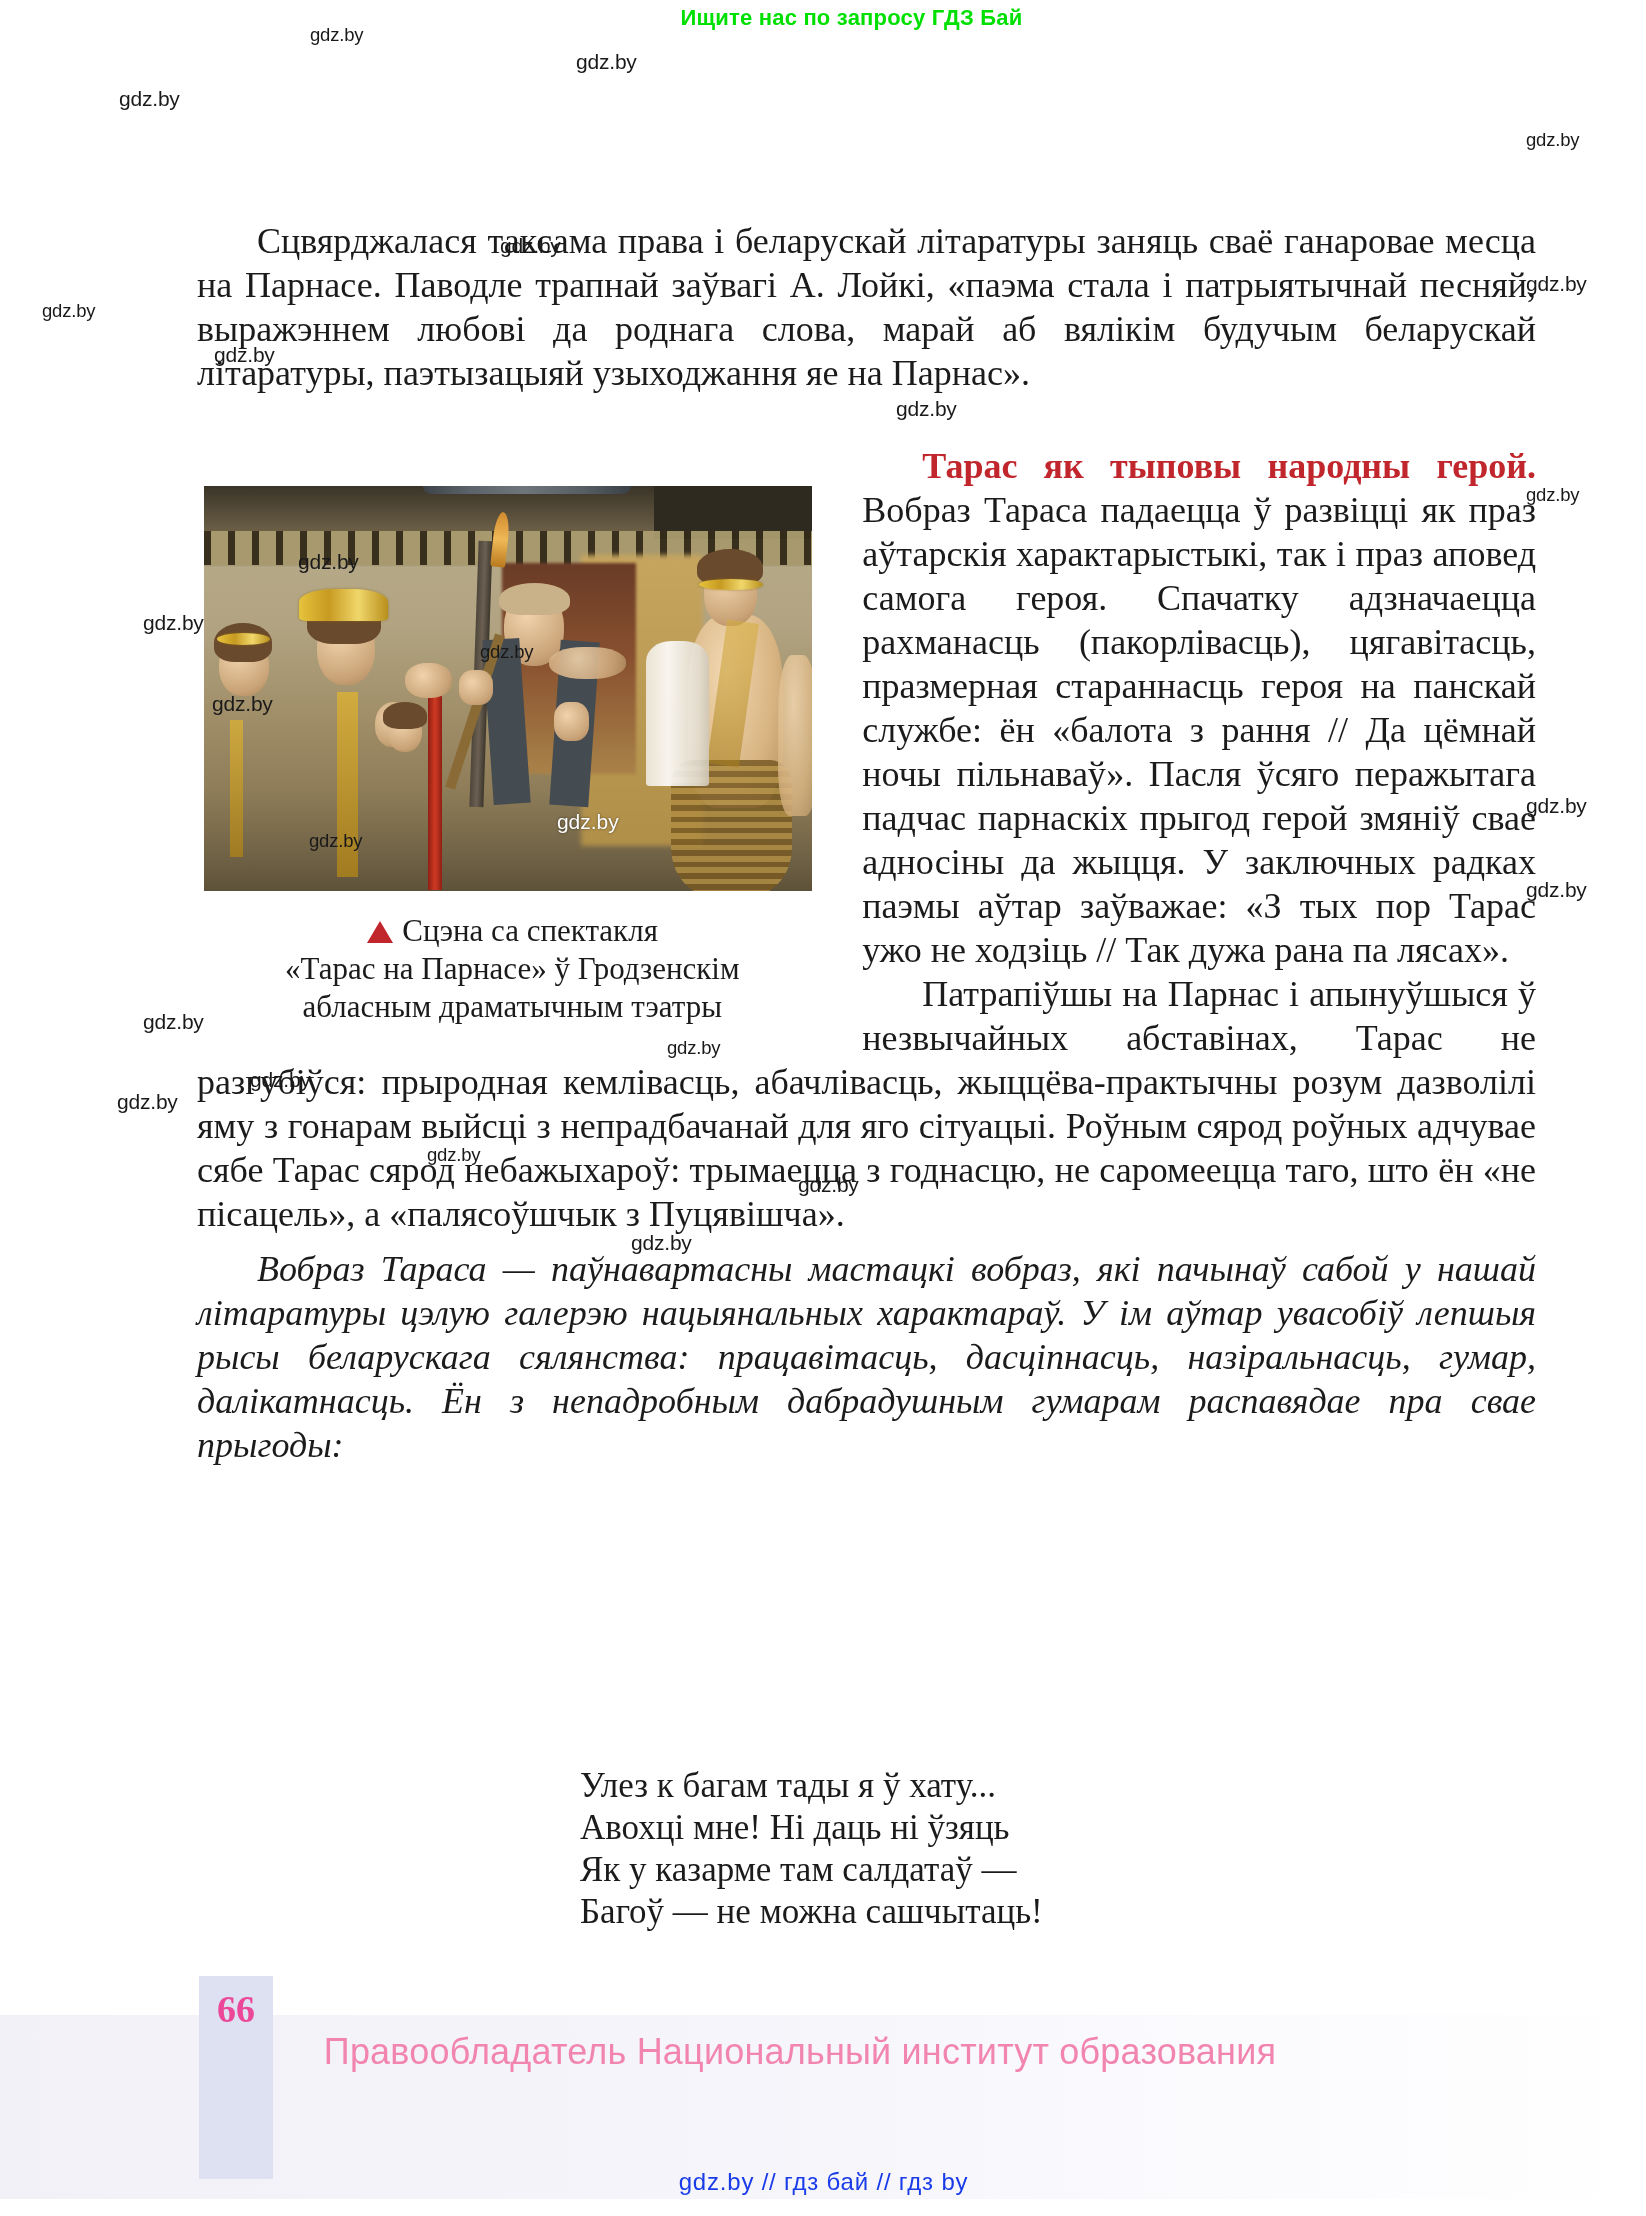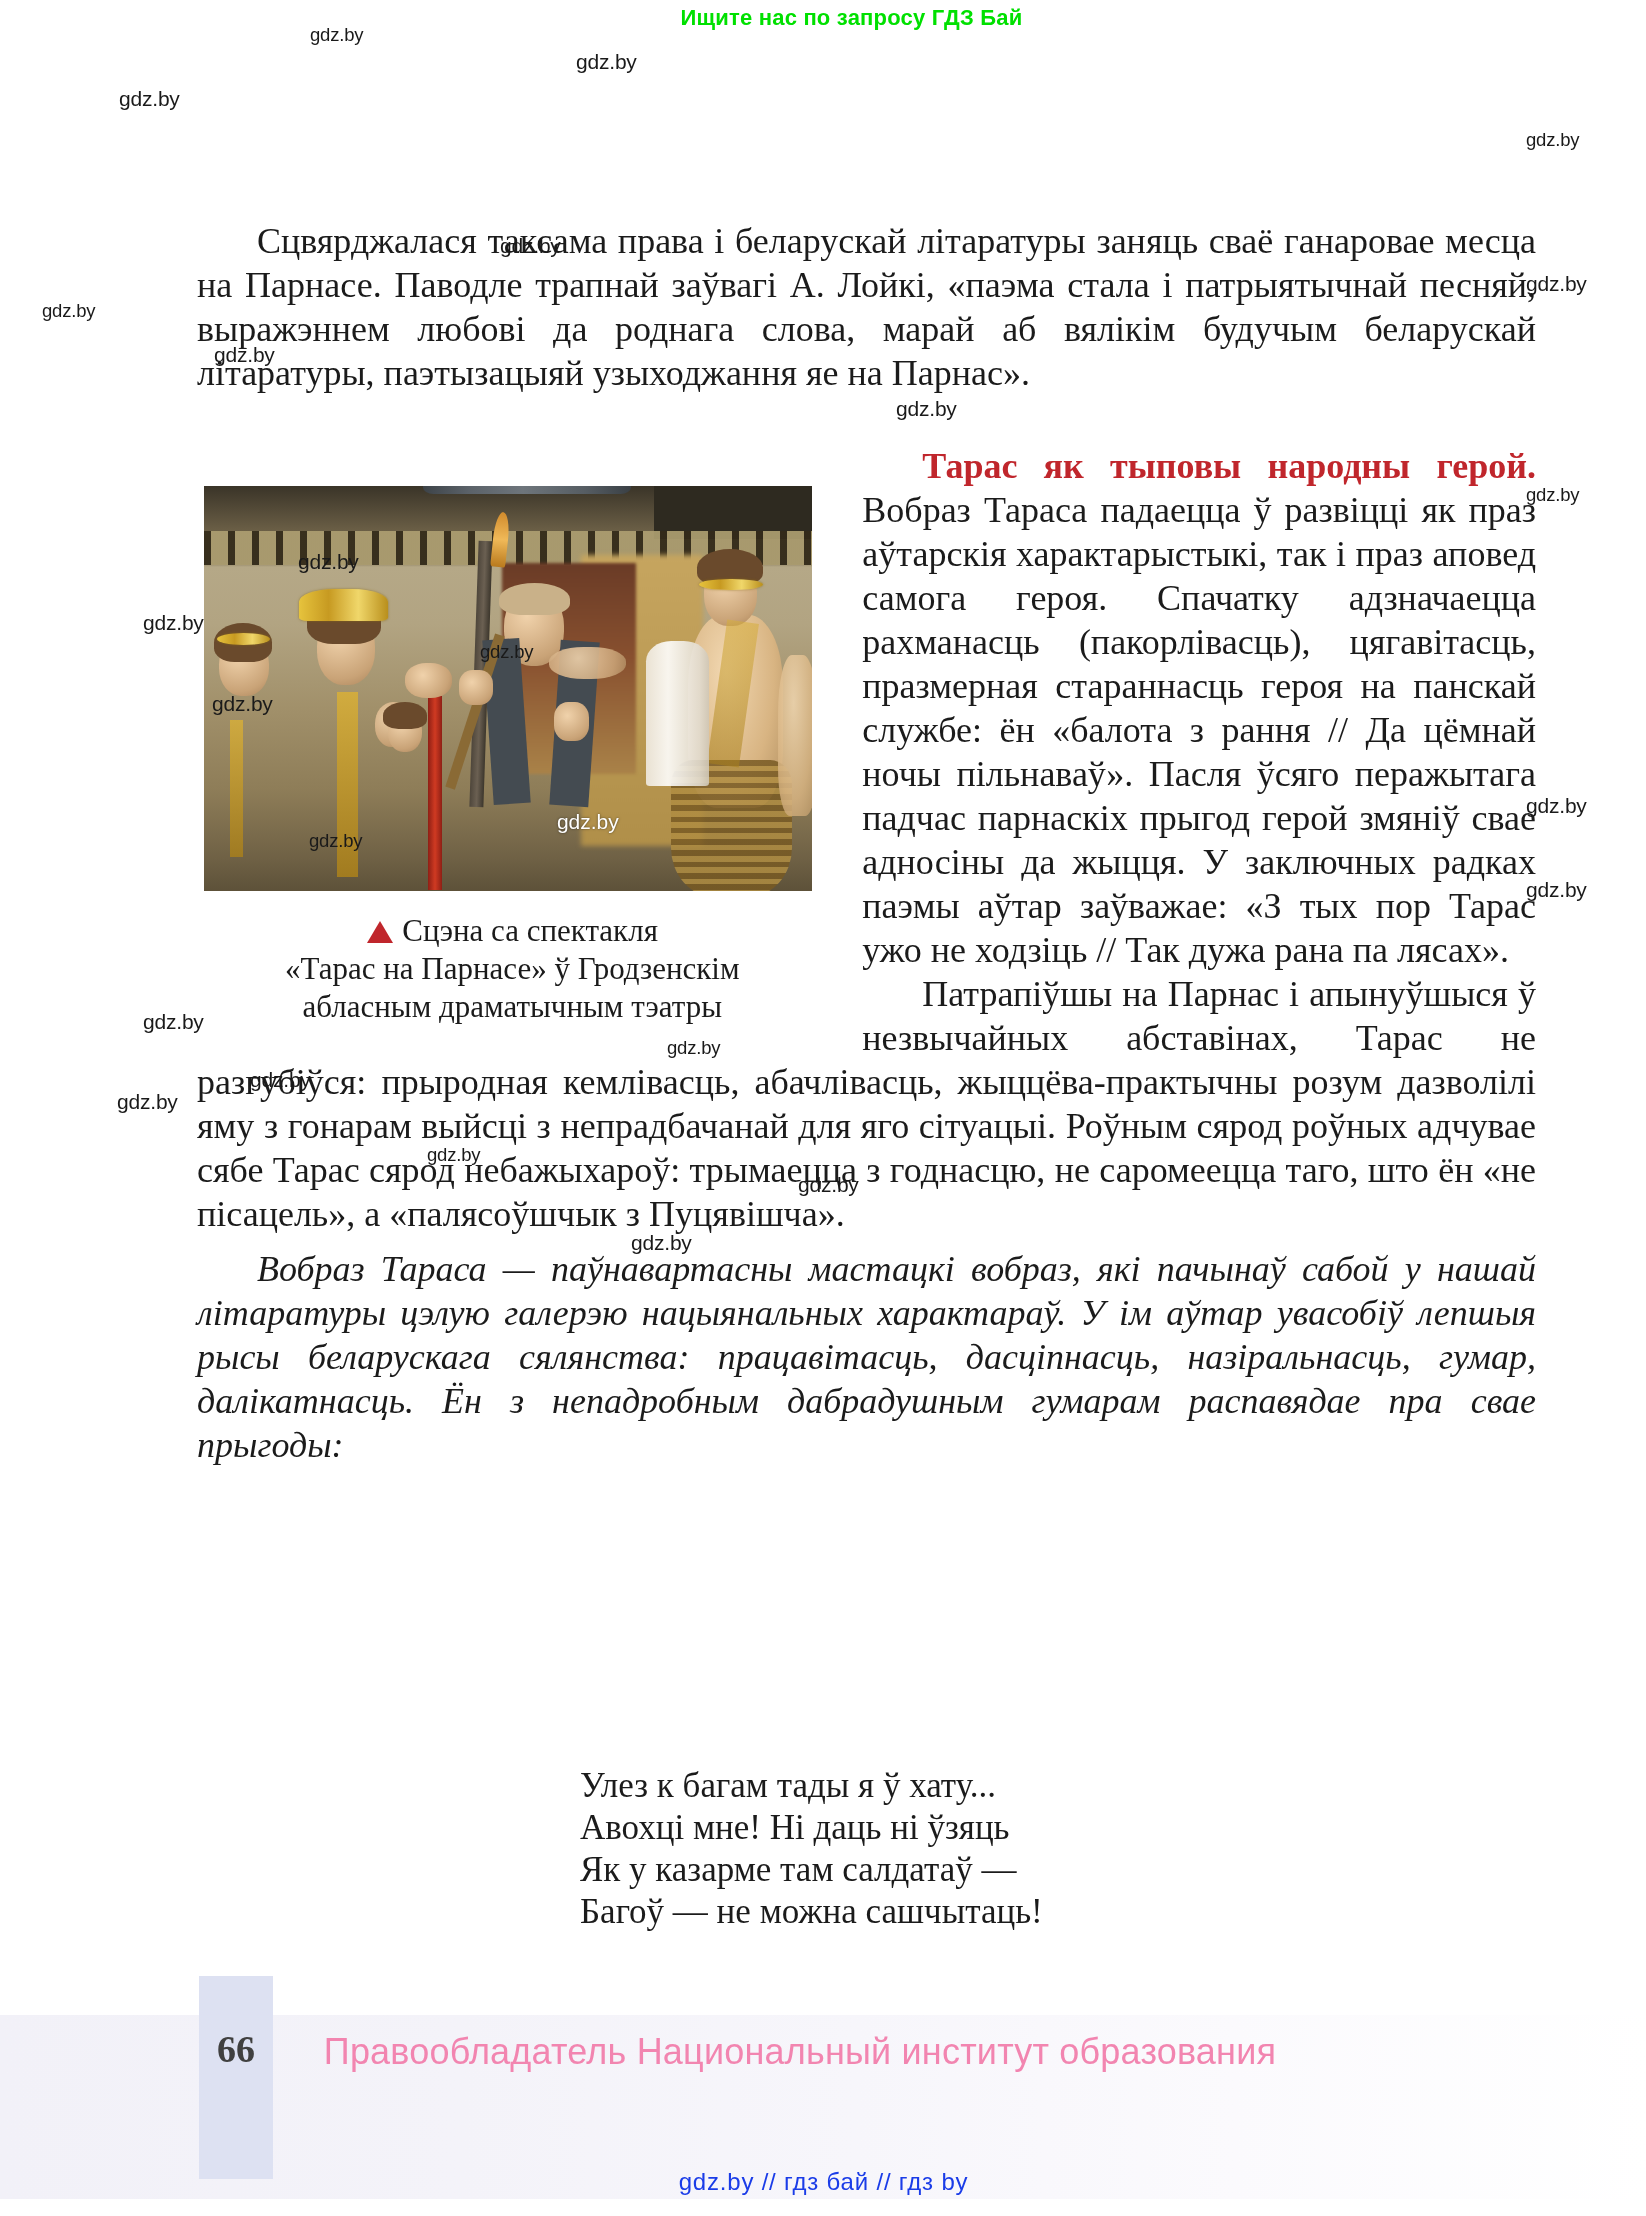--- a/index.html
+++ b/index.html
@@ -268,24 +268,23 @@
     background:#dde1f2;
     z-index:3;
   }
   .pagenum{
     position:absolute;
     left:199px; top:1987px;
     width:74px;
     text-align:center;
     font-size:38px;
     font-weight:bold;
-    color:#404040;
+    color:#ec4899;
     font-family:"Liberation Serif", serif;
     z-index:4;
-    margin-top:40px;
   }
   .copyright{
     position:absolute;
     left:276px; top:2031px;
     width:1048px;
     text-align:center;
     font-family:"Liberation Sans", sans-serif;
     font-size:36px;
     color:#f285b0;
     letter-spacing:0.2px;

